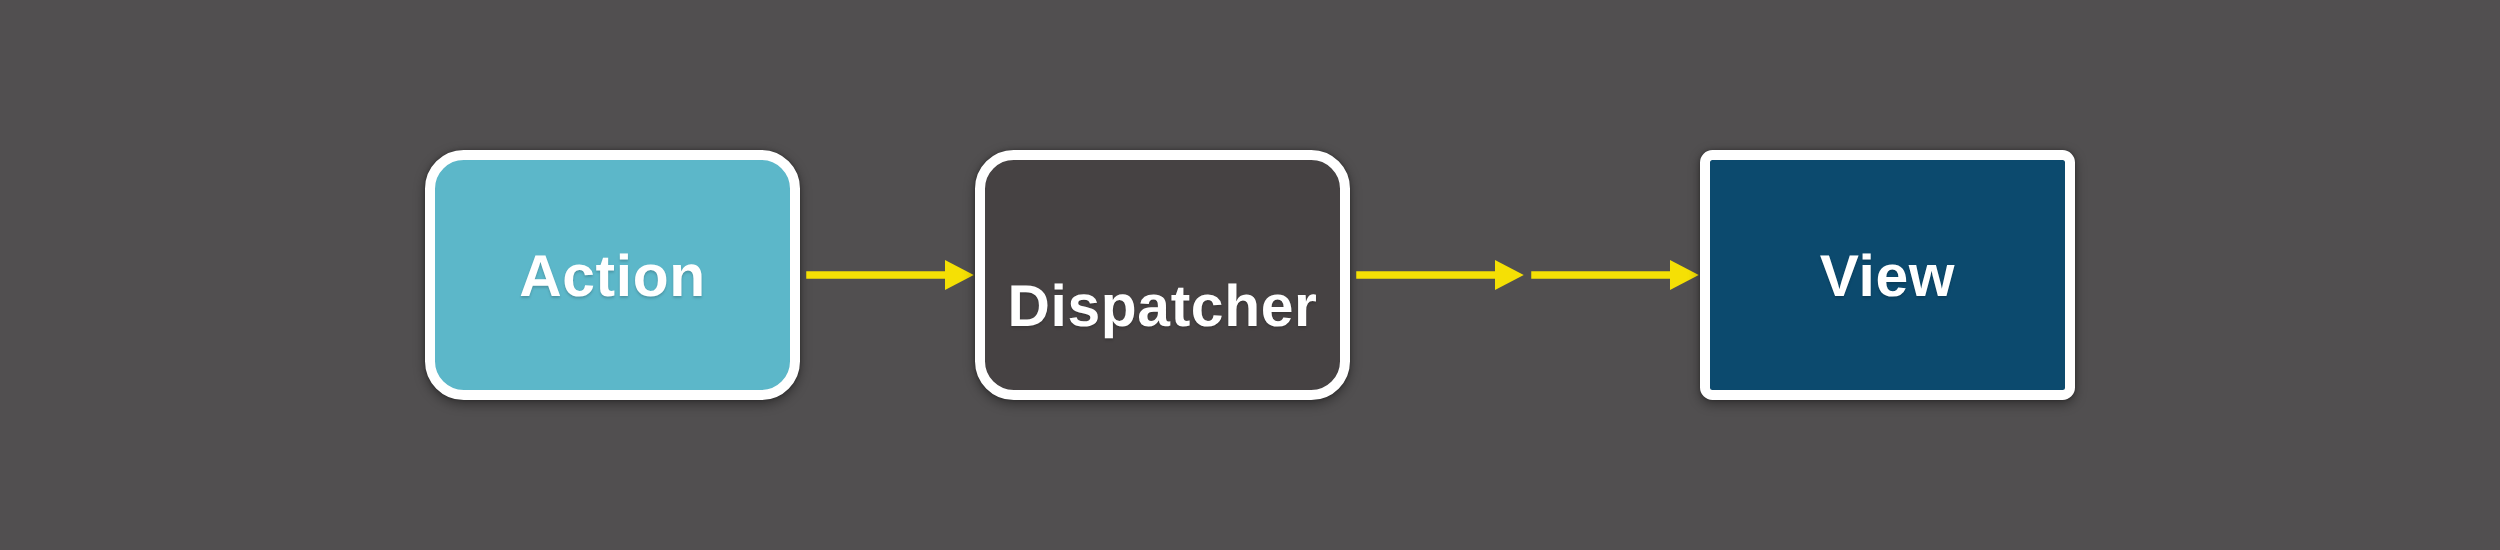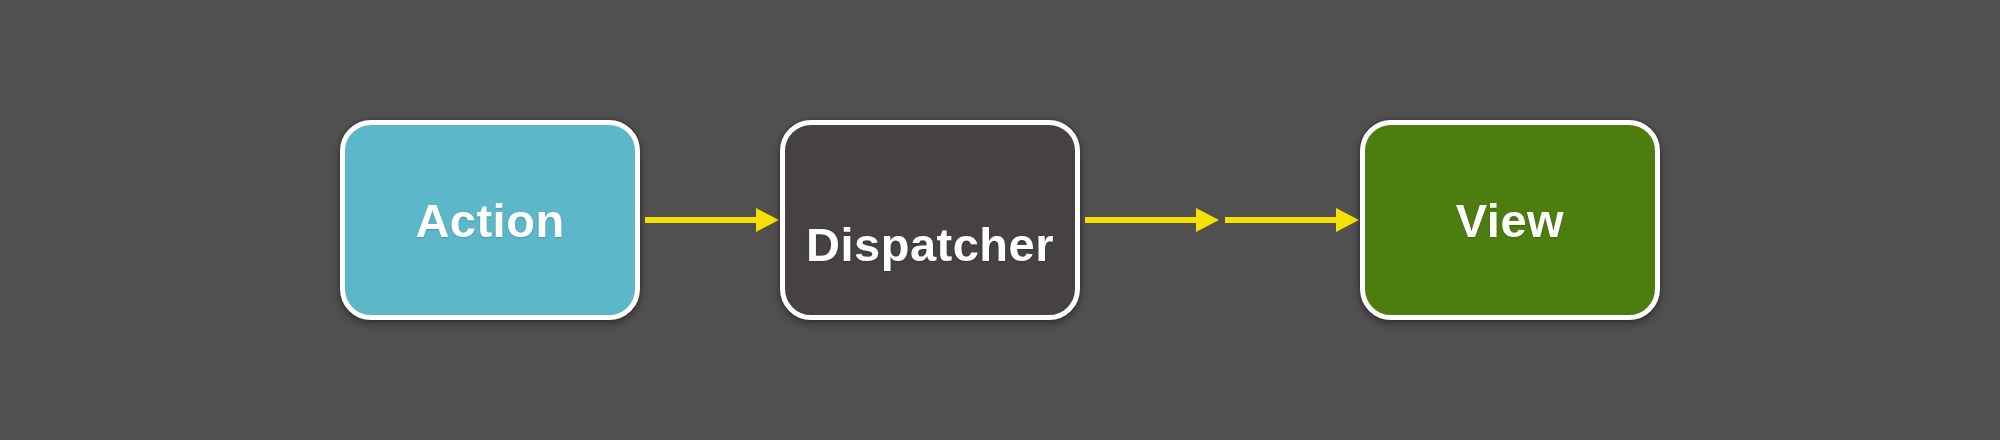--- a/index.html
+++ b/index.html
@@ -16,21 +16,21 @@
     width: 2000px;
     height: 440px;
     display: flex;
     align-items: center;
     justify-content: center;
   }
   .node {
     box-sizing: border-box;
     width: 300px;
     height: 200px;
-    border: 5px solid #8b5cf6;
+    border: 8px solid #8b5cf6;
     border-radius: 31px;
     display: flex;
     align-items: center;
     justify-content: center;
     box-shadow: 0 3px 9px rgba(0,0,0,0.40), 0 0 3px rgba(0,0,0,0.28);
     flex: 0 0 auto;
   }
   .node-label {
     font-size: 47px;
     font-weight: 700;
@@ -82,17 +82,17 @@
   </div>
 
 
   <div class="arrow">
     <svg viewBox="0 0 140 48" xmlns="http://www.w3.org/2000/svg">
       <line class="shaft" x1="5" y1="24" x2="118" y2="24" stroke-width="6" stroke="#F5E005"></line>
       <polygon class="head" points="116,12 116,36 139,24" fill="#F5E005"></polygon>
     </svg>
   </div>
 
-  <div class="node" style="background: #4d7c0f; border-color: rgb(255, 255, 255);">
+  <div class="node" style="background: #0c4a6e; border-color: rgb(255, 255, 255); border-radius: 10px;">
     <span class="node-label" style="color: rgb(255, 255, 255);">View</span>
   </div>
 
 </div>
 
 </body></html>

